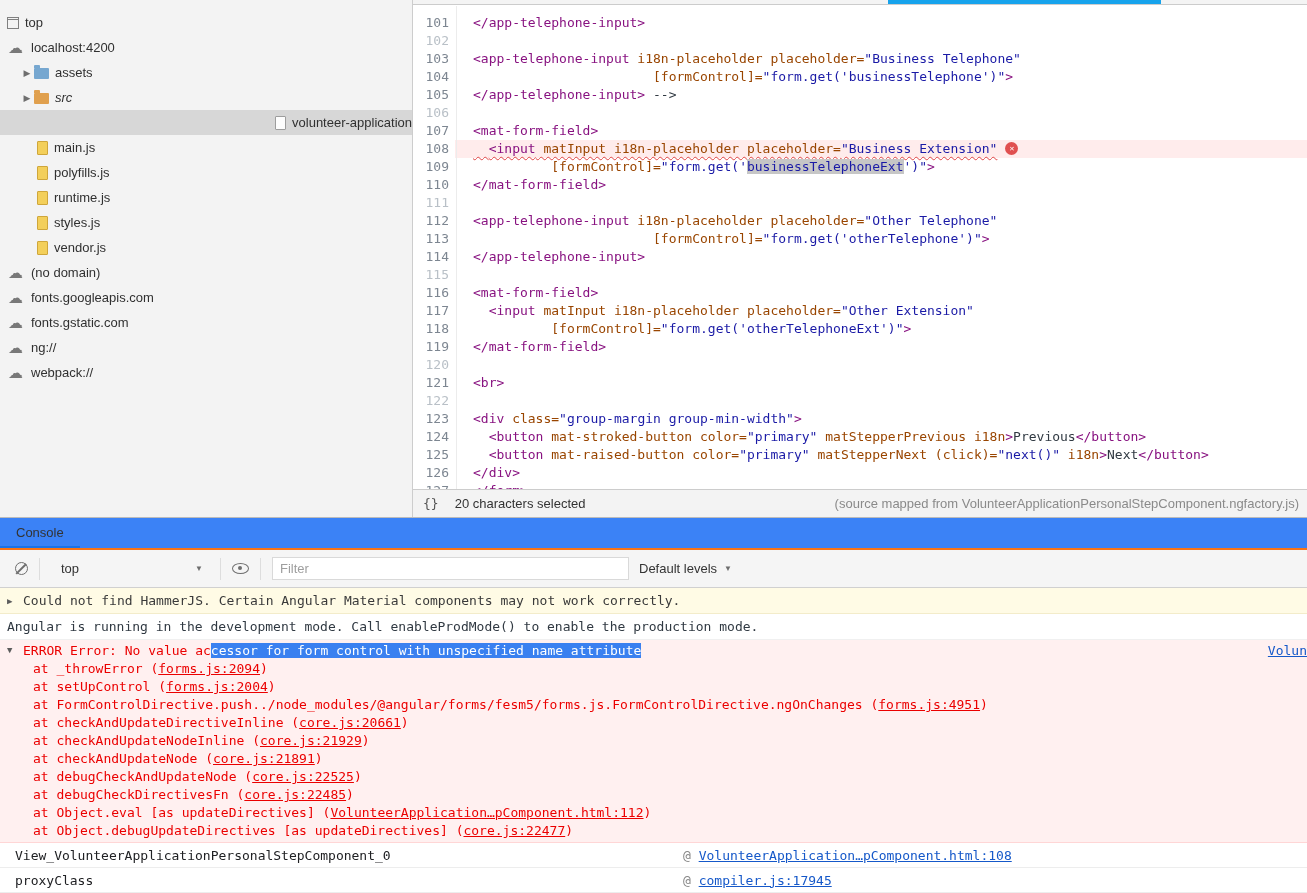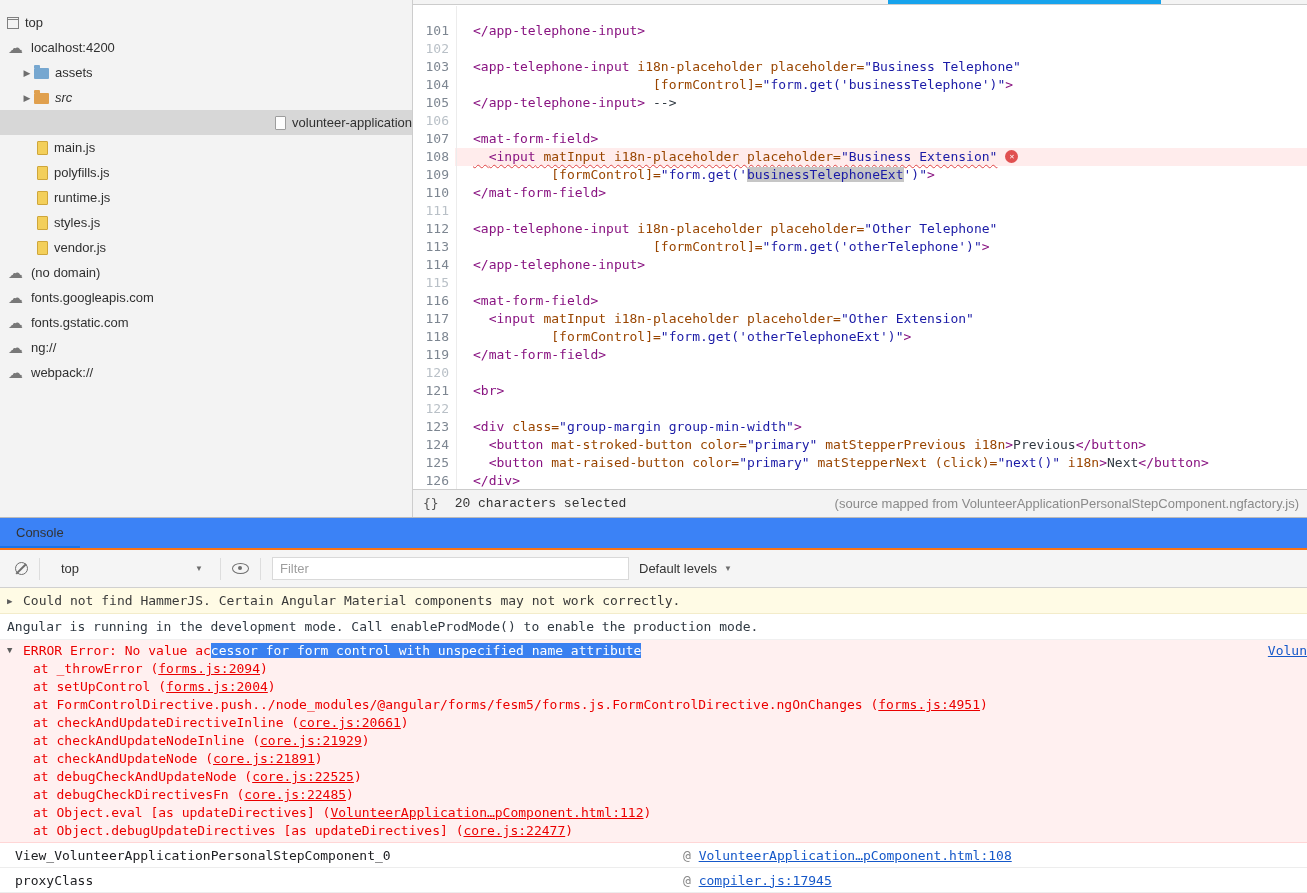--- a/index.html
+++ b/index.html
@@ -30,42 +30,42 @@
   .ic-folder.blue { background:#76a7d0; }
   .ic-folder.orange { background:#e0a04e; }
   .ic-file { width:11px; height:14px; background:#fdfdfd; border:1px solid #9d9d9d; border-radius:1px; margin-left:3px; }
   .ic-file.js { background:#f3cf5a; border-color:#cfa63a; }
 
   .editor { flex:1; position:relative; background:#fff; }
   .tabremnant { position:absolute; top:0; left:0; right:0; height:5px; background:#f4f4f4;
     border-bottom:1px solid #ccc; z-index:2; }
   .top-blue { position:absolute; top:0; left:475px; width:273px; height:4px; background:#17a3ec; z-index:3; }
 
-  .code { position:absolute; top:6px; left:0; right:0; bottom:28px; overflow:hidden; padding-top:16px;
+  .code { position:absolute; top:6px; left:0; right:0; bottom:28px; overflow:hidden; padding-top:8px;
     font-family:"DejaVu Sans Mono","Liberation Mono",monospace; font-size:13px; }
   .gutter-sep { position:absolute; left:43px; top:0; bottom:0; width:1px; background:#ececec; }
   .line { display:flex; height:18px; line-height:18px; white-space:pre; }
   .ln { width:42px; flex:none; text-align:right; padding-right:6px; color:#7d8691; }
   .ln.dim { color:#b9c0c7; }
   .lc { flex:1; padding-left:18px; color:#303942; }
   .line.error-line .lc { background:#ffecec; }
   .tk-tag { color:#881280; } .tk-attr { color:#994500; } .tk-val { color:#1a1aa6; }
   .tk-plain { color:#303942; } .tk-vsel { color:#1a1aa6; background:#c6c6c6; }
   .squiggle { text-decoration:underline; text-decoration-style:wavy; text-decoration-color:#e04343;
     text-decoration-thickness:1px; text-underline-offset:3px; }
   .err-badge { display:inline-block; width:13px; height:13px; border-radius:50%; background:#e05050;
     margin-left:8px; vertical-align:-2px; position:relative; }
   .err-badge::after { content:"✕"; position:absolute; inset:0; color:#fff; font-size:8px;
     line-height:13px; text-align:center; font-weight:bold; }
 
   .statusbar { position:absolute; left:0; right:0; bottom:0; height:28px; background:#f3f3f3;
     border-top:1px solid #ccc; display:flex; align-items:center; font-size:13px; color:#333; }
   .brace { margin-left:10px; font-family:"DejaVu Sans Mono",monospace; font-size:13px; color:#555;
     background:none; border:none; cursor:pointer; }
-  .sel-status { margin-left:16px;font-family:Liberation Mono, monospace; }
+  .sel-status { margin-left:16px; }
   .sb-right { margin-left:auto; margin-right:8px; color:#8a8a8a; white-space:nowrap; }
 
   
   .console { position:absolute; left:0; top:517px; width:1307px; bottom:0; border-top:1px solid #bbb;
     background:#fff; display:flex; flex-direction:column; }
   .tabbar { height:32px; flex:none; background:#3b82f6; border-bottom:2px solid #f97316; display:flex; }
   .tab { padding:0 16px; line-height:29px; font-size:13px; color:#333; border-bottom:2px solid transparent; cursor:pointer; }
   .tab.active { border-bottom-color:#1a73e8; }
   .toolbar { height:38px; flex:none; background:#f5f5f5; border-bottom:1px solid #d0d0d0;
     display:flex; align-items:center; font-size:13px; color:#333; }

